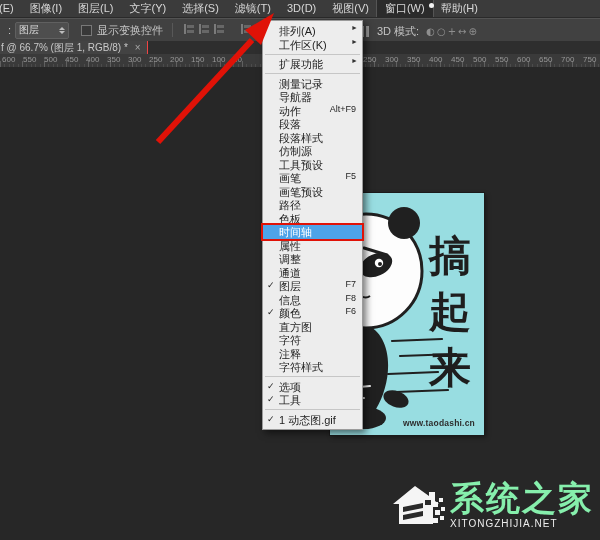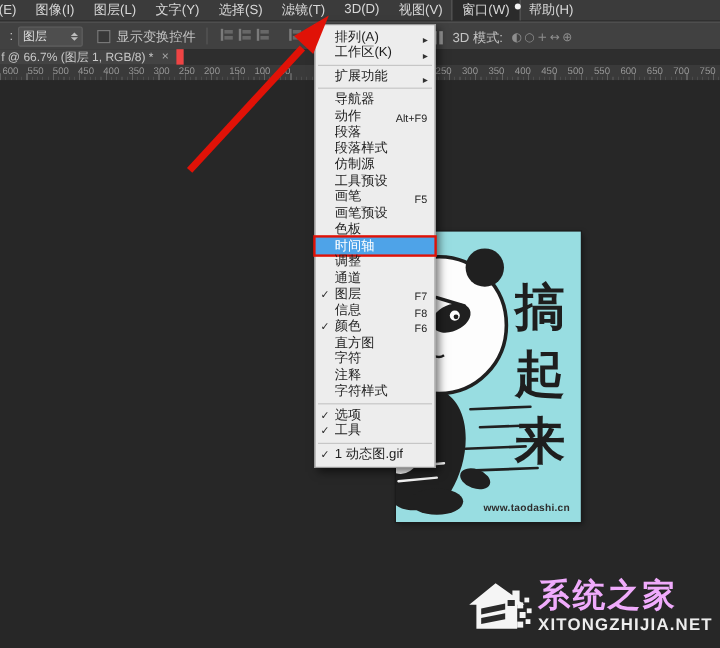--- a/index.html
+++ b/index.html
@@ -35,21 +35,21 @@
   .aicon::after{content:"";position:absolute;left:3px;top:1px;width:7px;height:3px;background:#8d8d8d;
                 box-shadow:0 5px 0 #8d8d8d;}
   .agap{display:inline-block;width:12px;}
   .right-group{position:absolute;left:361px;top:0;height:24px;display:flex;align-items:center;gap:6px;text-align:right;}
   .panel-icon{display:inline-block;width:3px;height:11px;background:#9a9a9a;box-shadow:5px 0 0 #9a9a9a;
               margin-right:7px;}
   .micon{color:#8e8e8e;font-size:10px;margin:0 1px;font-family:"DejaVu Sans",sans-serif;}
 
   
   .tabrow{position:absolute;left:0;top:41px;width:100%;height:13px;background:#2e2e2e;}
-  .doc-tab{position:absolute;left:0;top:0;height:13px;background:#434343;border-right:6px solid #ef4444;
+  .doc-tab{position:absolute;left:0;top:0;height:13px;background:#434343;border-right:1px solid #ef4444;
            display:flex;align-items:center;padding:0 6px 0 1px;font-size:10px;color:#c9c9c9;gap:7px;
            white-space:nowrap;}
   .tab-close{color:#a8a8a8;font-size:10px;line-height:10px;}
 
   
   .ruler{position:absolute;left:0;top:54px;width:100%;height:13px;background:#3a3a3a;
          border-bottom:1px solid #242424;
          background-image:
            repeating-linear-gradient(to right,#606060 0 1px,transparent 1px 22px),
            repeating-linear-gradient(to right,#4c4c4c 0 1px,transparent 1px 4.4px);
@@ -62,27 +62,27 @@
   .doc-image{position:absolute;left:330px;top:126px;width:154px;height:242px;background:var(--teal,#98dde1);
              box-shadow:0 0 0 1px #1b1b1b,2px 2px 5px rgba(0,0,0,.45);z-index:1;overflow:hidden;}
   .doc-image svg.panda{position:absolute;inset:0;width:100%;height:100%;}
   .brand-text{position:absolute;right:13px;top:42px;display:flex;flex-direction:column;gap:14px;
               color:#1e1e1e;font-weight:bold;font-size:42px;line-height:1;}
   .burl{position:absolute;bottom:7px;right:9px;font-size:8.5px;font-weight:bold;color:#2e2e2e;letter-spacing:.2px;}
 
   
   .watermark{position:absolute;right:6px;bottom:8px;display:flex;align-items:center;gap:3px;z-index:2;}
   .wm-text{display:flex;flex-direction:column;align-items:flex-start;}
-  .wm-title{font-size:27px;font-weight:bold;color:#f0abfc;letter-spacing:2px;line-height:1.05;}
-  .wm-sub{font-size:14px;color:#ededed;letter-spacing:1px;margin-top:1px;font-weight:bold;}
+  .wm-title{font-size:34px;font-weight:bold;color:#86efac;letter-spacing:2px;line-height:1.05;}
+  .wm-sub{font-size:10px;color:#ededed;letter-spacing:1px;margin-top:1px;font-weight:normal;}
 
   
   .menu{position:absolute;left:262px;top:20px;width:99px;background:#ededed;border:1px solid #9b9b9b;
         box-shadow:3px 3px 7px rgba(0,0,0,.55);padding:3px 0;font-size:11px;color:#1e1e1e;z-index:5;}
-  .mi{position:relative;display:flex;align-items:flex-end;height:13.5px;padding:0 4px 0 4px;}
+  .mi{position:relative;display:flex;align-items:flex-start;height:13.5px;padding:0 4px 0 4px;}
   .mi .chk{width:12px;font-size:9px;line-height:13px;flex:none;}
   .mi .lbl{flex:1;white-space:nowrap;overflow:hidden;}
   .mi .sc{font-size:9px;margin:0 2px 0 4px;flex:none;}
   .mi .arr{font-size:7px;width:7px;text-align:right;flex:none;color:#333;}
   .mi.hl{background:var(--accent,#4ea3e8);color:#fff;}
   .mi.redbox{box-shadow:0 0 0 2px var(--red,#e01207);}
   .msep{height:1px;background:#c6c6c6;margin:2.5px 2px;}
 
   
   .annot{position:absolute;left:0;top:0;width:600px;height:540px;z-index:9;pointer-events:none;}
@@ -231,20 +231,24 @@
       </div>
       <div class="msep"></div>
       <div class="mi">
         <span class="chk"></span>
         <span class="lbl">扩展功能</span>
         <span class="arr">►</span>
       </div>
       <div class="msep"></div>
       <div class="mi">
         <span class="chk"></span>
+        <span class="lbl">测量记录</span>
+      </div>
+      <div class="mi">
+        <span class="chk"></span>
         <span class="lbl">导航器</span>
       </div>
       <div class="mi">
         <span class="chk"></span>
         <span class="lbl">动作</span>
         <span class="sc">Alt+F9</span>
       </div>
       <div class="mi">
         <span class="chk"></span>
         <span class="lbl">段落</span>
@@ -265,25 +269,33 @@
         <span class="chk"></span>
         <span class="lbl">画笔</span>
         <span class="sc">F5</span>
       </div>
       <div class="mi">
         <span class="chk"></span>
         <span class="lbl">画笔预设</span>
       </div>
       <div class="mi">
         <span class="chk"></span>
+        <span class="lbl">路径</span>
+      </div>
+      <div class="mi">
+        <span class="chk"></span>
         <span class="lbl">色板</span>
       </div>
       <div class="mi hl redbox">
         <span class="chk"></span>
         <span class="lbl">时间轴</span>
+      </div>
+      <div class="mi">
+        <span class="chk"></span>
+        <span class="lbl">属性</span>
       </div>
       <div class="mi">
         <span class="chk"></span>
         <span class="lbl">调整</span>
       </div>
       <div class="mi">
         <span class="chk"></span>
         <span class="lbl">通道</span>
       </div>
       <div class="mi">

